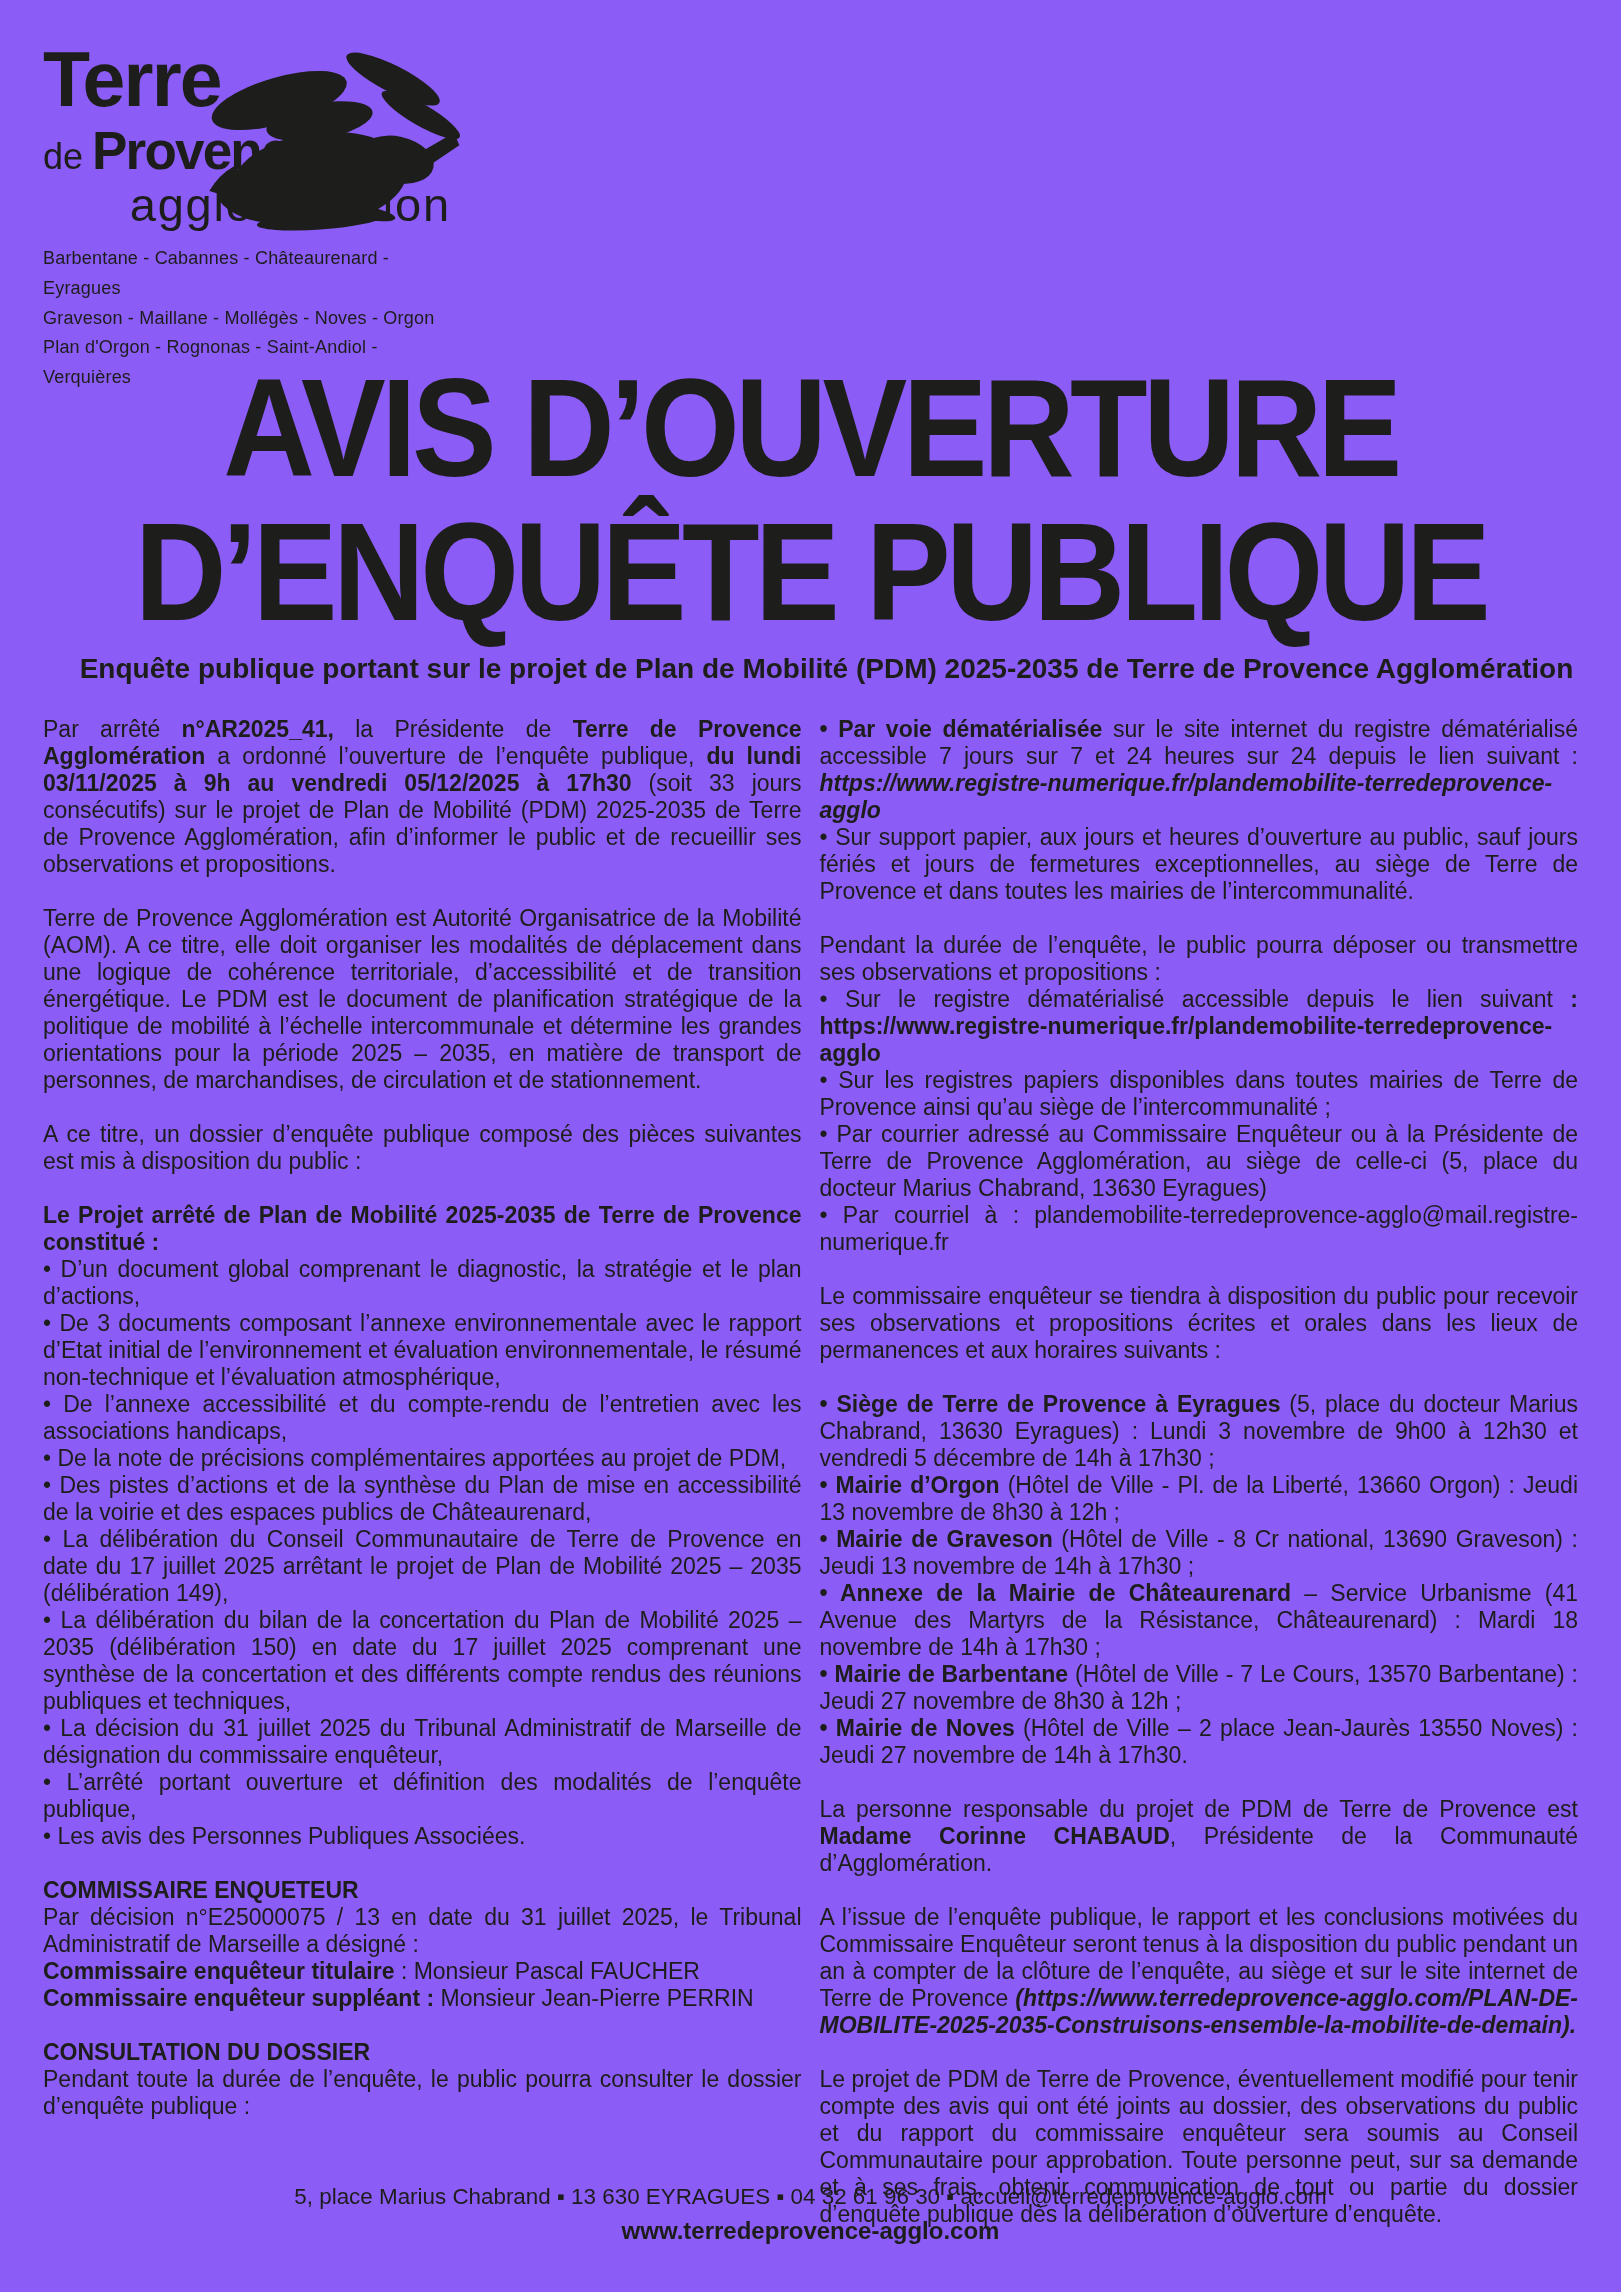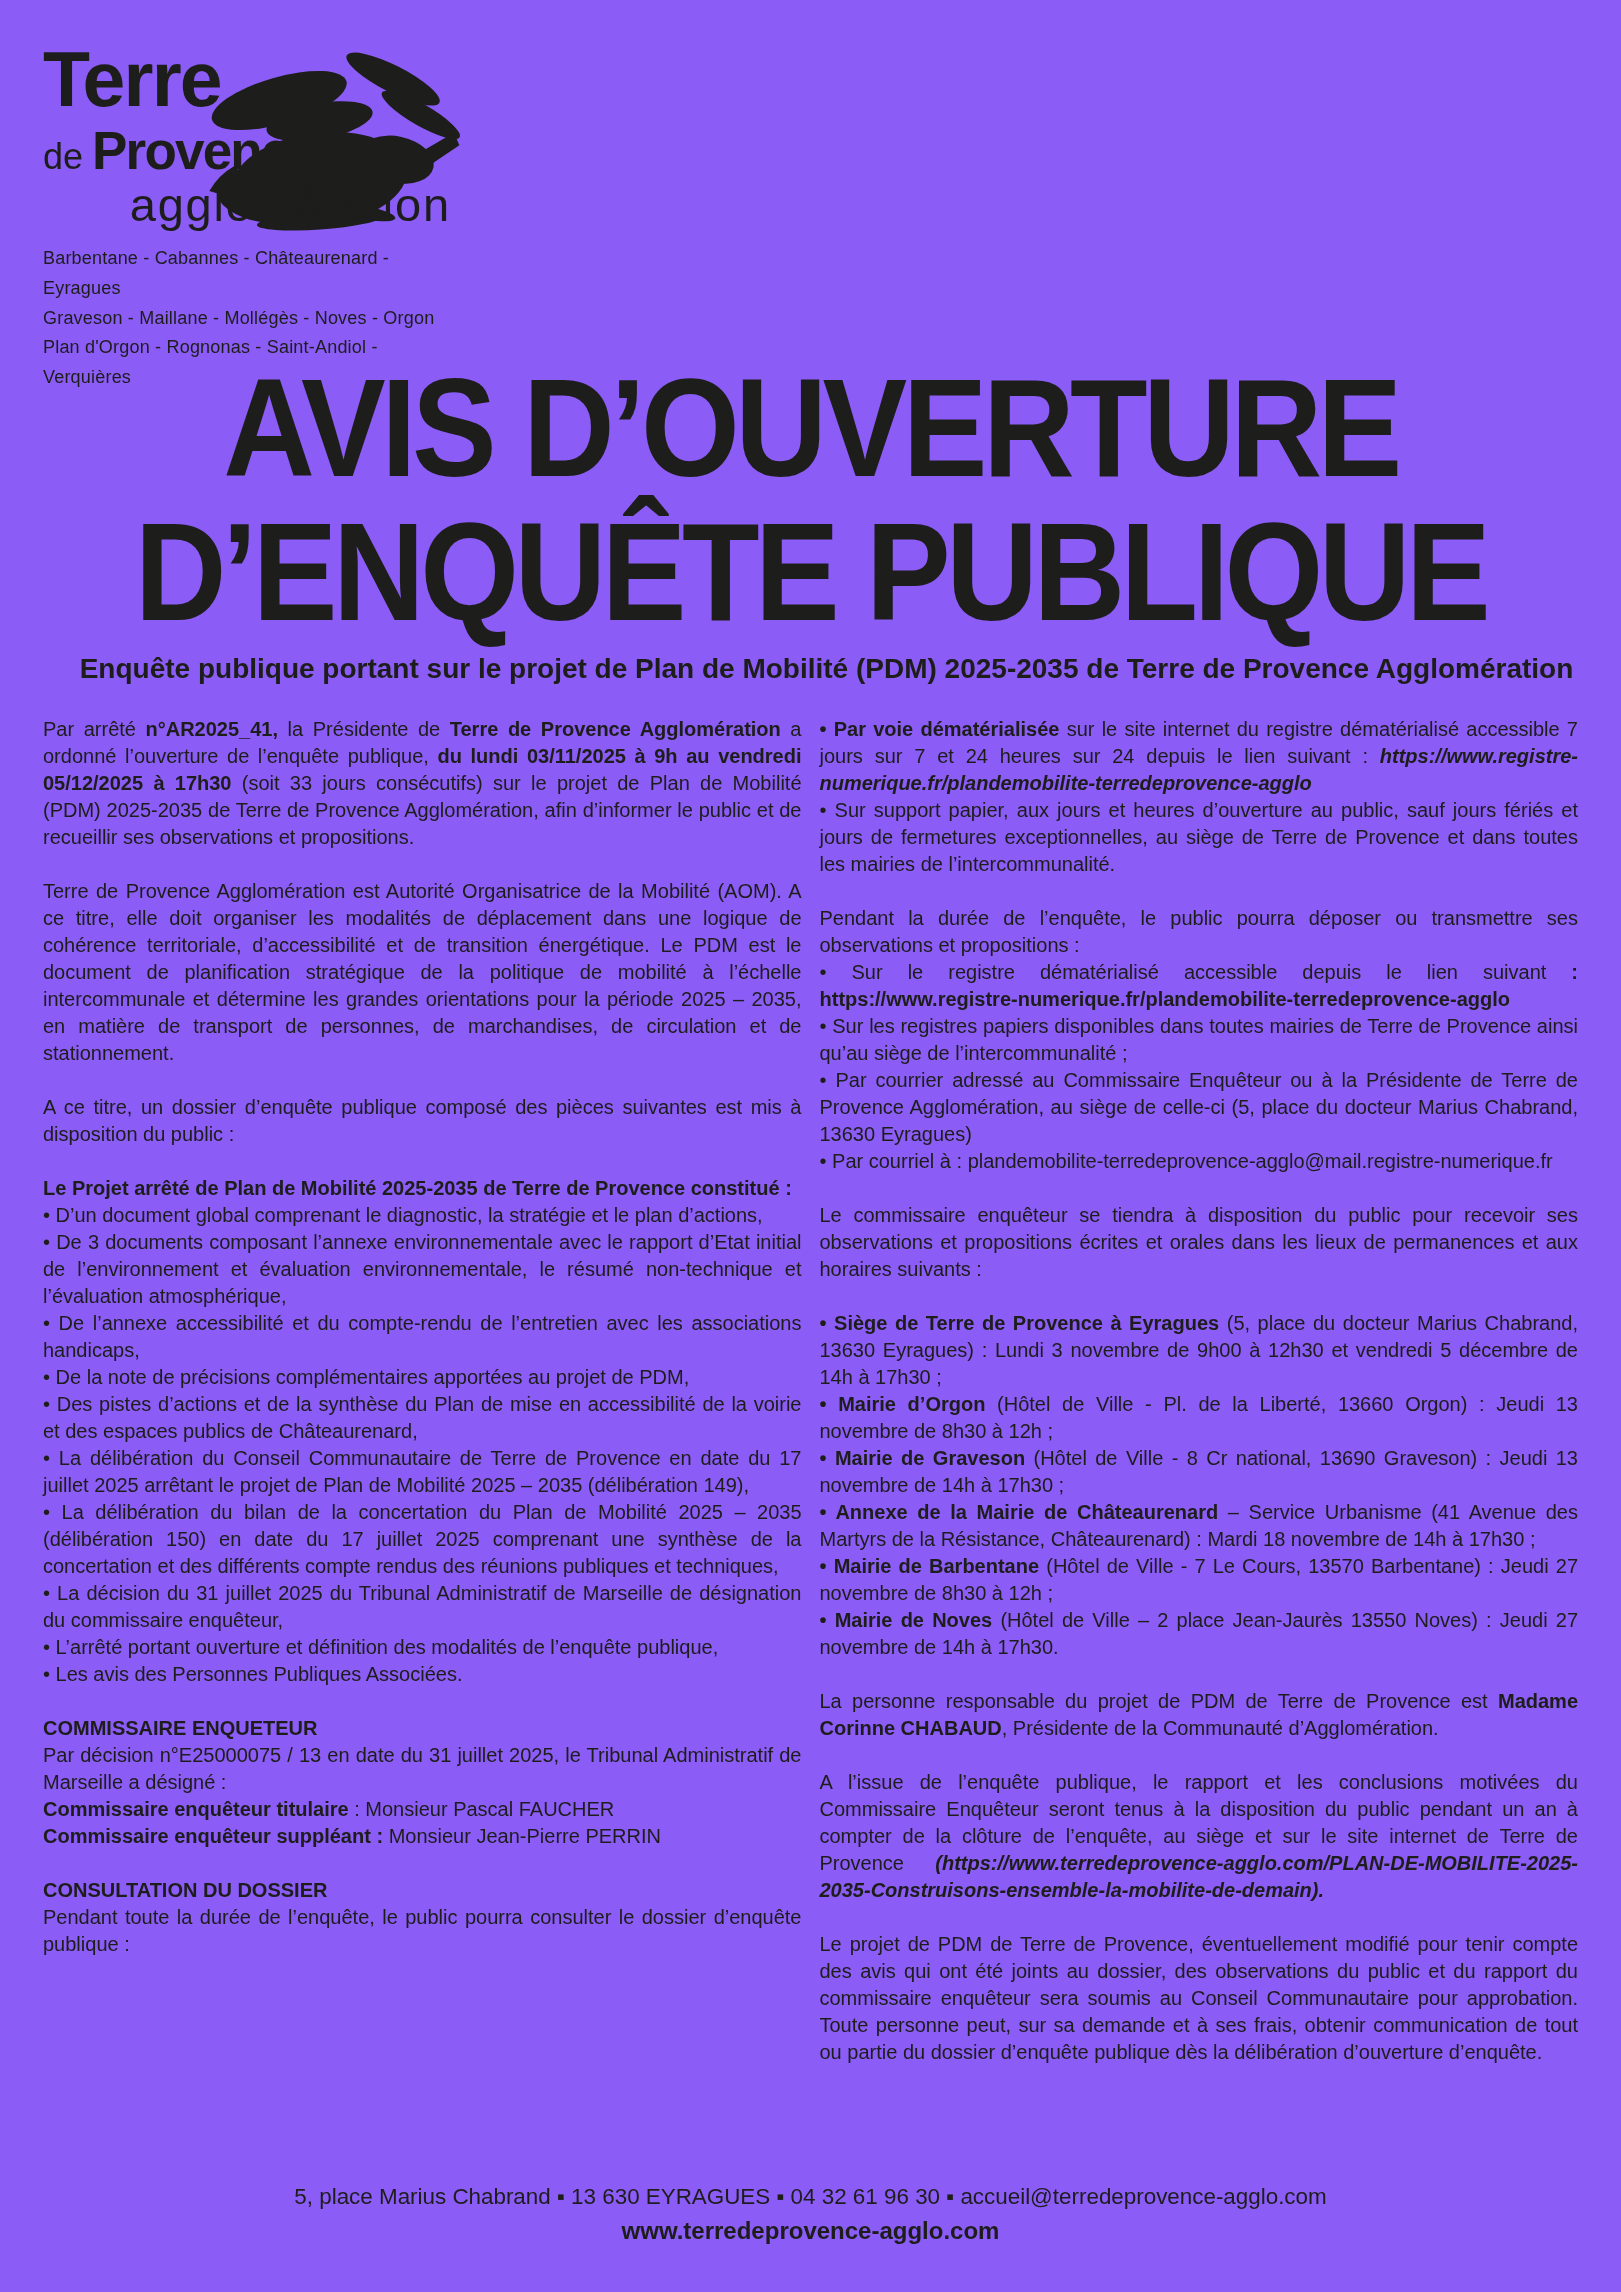--- a/index.html
+++ b/index.html
@@ -30,21 +30,21 @@
   }
   .subtitle{
     position:absolute;top:652px;left:16px;width:100%;
     text-align:center;font-weight:bold;font-size:28px;line-height:34px;
   }
   
   .body-cols{
     position:absolute;left:43px;top:716px;width:1535px;
     display:flex;gap:18px;
   }
-  .col{width:759px;font-size:20px;line-height:27px;}
+  .col{width:759px;font-size:23px;line-height:27px;}
   .blk{margin:0;text-align:justify;overflow-wrap:anywhere;}
   .blk.para{margin-top:27px;}
   .blk.first{margin-top:0;}
   .blk.tight{margin-top:0;}
   .b{font-weight:bold;}
   .i{font-style:italic;}
   
   .footer{position:absolute;left:0;top:2183px;width:100%;text-align:center;}
   .footer-contact{font-size:22.4px;line-height:27px;}
   .footer-site{font-size:24px;font-weight:bold;margin-top:7.2px;}

